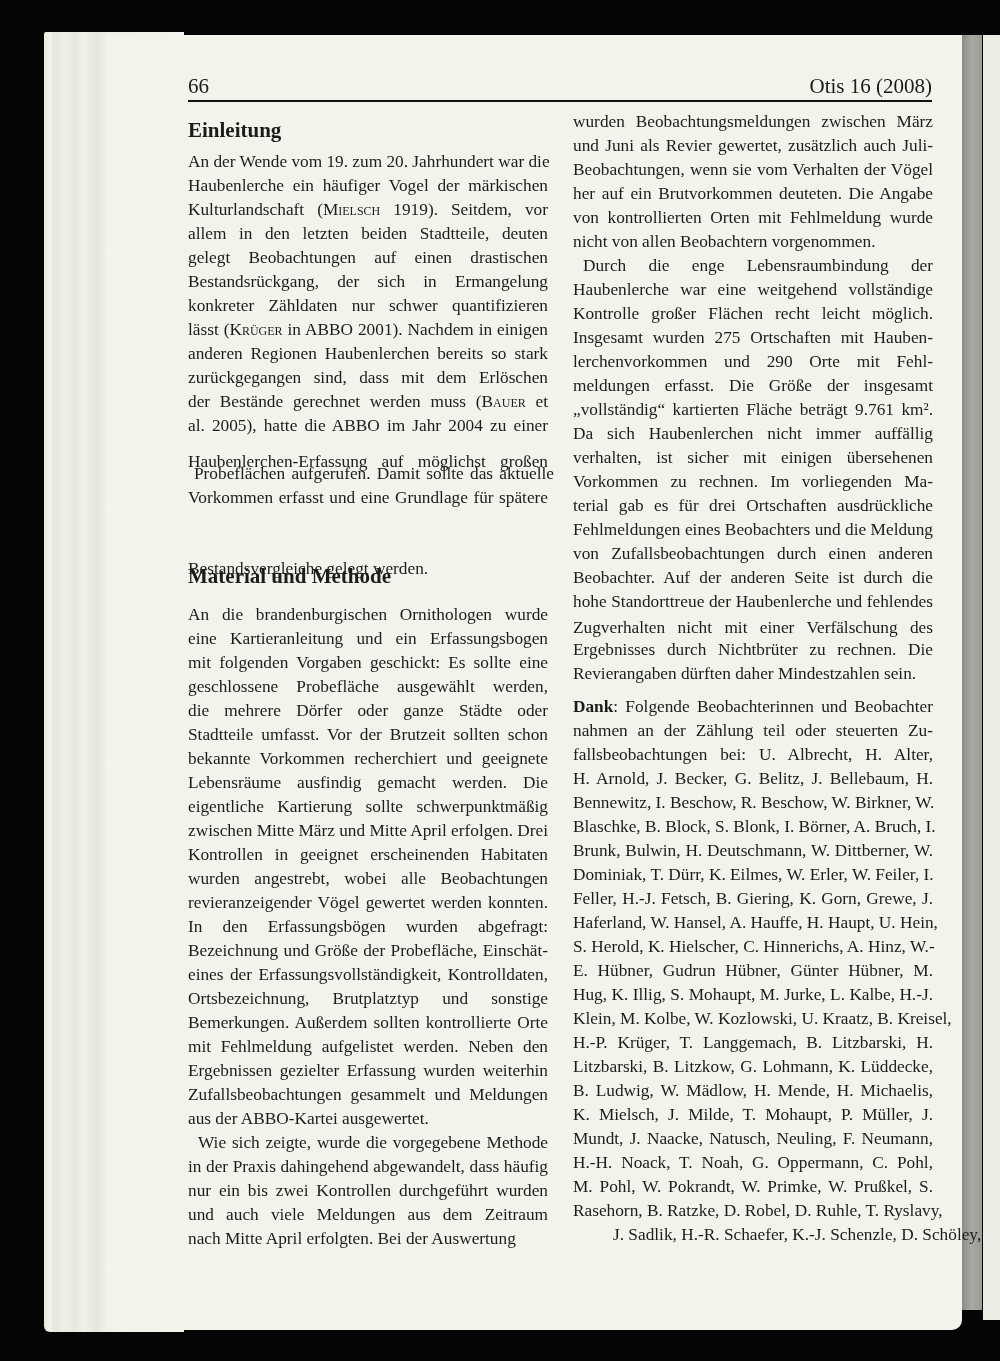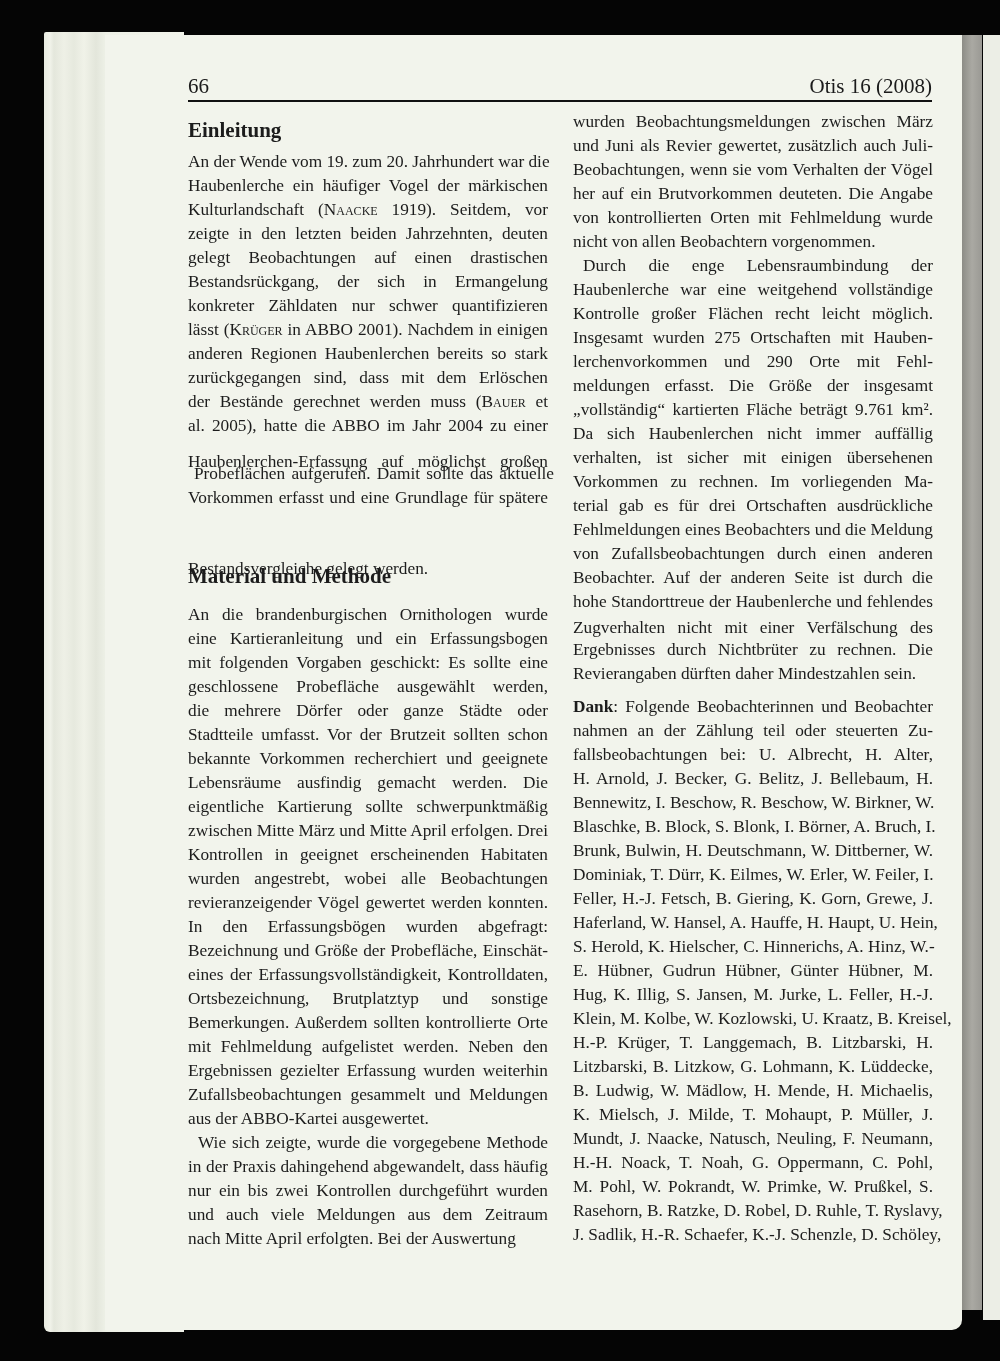--- a/index.html
+++ b/index.html
@@ -40,22 +40,22 @@
   <span class="pn">66</span>
   <span class="jt">Otis 16 (2008)</span>
 </div>
 <div class="head-rule"></div>
 
 <div class="col left" id="leftcol" style="top:0;">
   <div class="h" style="top:118px;">Einleitung</div>
   <div id="s1">
       <div class="line" style="top: 150px;">An der Wende vom 19. zum 20. Jahrhundert war die</div>
       <div class="line" style="top: 174px;">Haubenlerche ein häufiger Vogel der märkischen</div>
-      <div class="line" style="top: 198px;">Kulturlandschaft (<span class="sc">Naacke</span> 1919). Seitdem, vor</div>
-      <div class="line" style="top: 222px;">zeigte in den letzten beiden Jahrzehnten, deuten</div>
+      <div class="line" style="top: 198px;">Kulturlandschaft (<span class="sc">Mielsch</span> 1919). Seitdem, vor</div>
+      <div class="line" style="top: 222px;">allem in den letzten beiden Stadtteile, deuten</div>
       <div class="line" style="top: 246px;">gelegt Beobachtungen auf einen drastischen</div>
       <div class="line" style="top: 270px;">Bestandsrückgang, der sich in Ermangelung</div>
       <div class="line" style="top: 294px;">konkreter Zähldaten nur schwer quantifizieren</div>
       <div class="line" style="top: 318px;">lässt (<span class="sc">Krüger</span> in ABBO 2001). Nachdem in einigen</div>
       <div class="line" style="top: 342px;">anderen Regionen Haubenlerchen bereits so stark</div>
       <div class="line" style="top: 366px;">zurückgegangen sind, dass mit dem Erlöschen</div>
       <div class="line" style="top: 390px;">der Bestände gerechnet werden muss (<span class="sc">Bauer</span> et</div>
       <div class="line" style="top: 414px;">al. 2005), hatte die ABBO im Jahr 2004 zu einer</div>
       <div class="line" style="top: 450px;">Haubenlerchen-Erfassung auf möglichst großen</div>
       <div class="line" style="top: 462px; margin-left: 6px;">Probeflächen aufgerufen. Damit sollte das aktuelle</div>
@@ -129,25 +129,25 @@
       <div class="line" style="top: 743px;">fallsbeobachtungen bei: U. Albrecht, H. Alter,</div>
       <div class="line" style="top: 767px;">H. Arnold, J. Becker, G. Belitz, J. Bellebaum, H.</div>
       <div class="line" style="top: 791px;">Bennewitz, I. Beschow, R. Beschow, W. Birkner, W.</div>
       <div class="line" style="top: 815px;">Blaschke, B. Block, S. Blonk, I. Börner, A. Bruch, I.</div>
       <div class="line" style="top: 839px;">Brunk, Bulwin, H. Deutschmann, W. Dittberner, W.</div>
       <div class="line" style="top: 863px;">Dominiak, T. Dürr, K. Eilmes, W. Erler, W. Feiler, I.</div>
       <div class="line" style="top: 887px;">Feller, H.-J. Fetsch, B. Giering, K. Gorn, Grewe, J.</div>
       <div class="line" style="top: 911px;">Haferland, W. Hansel, A. Hauffe, H. Haupt, U. Hein,</div>
       <div class="line" style="top: 935px;">S. Herold, K. Hielscher, C. Hinnerichs, A. Hinz, W.-</div>
       <div class="line" style="top: 959px;">E. Hübner, Gudrun Hübner, Günter Hübner, M.</div>
-      <div class="line" style="top: 983px;">Hug, K. Illig, S. Jansen, M. Jurke, L. Feller, H.-J.</div>
+      <div class="line" style="top: 983px;">Hug, K. Illig, S. Mohaupt, M. Jurke, L. Kalbe, H.-J.</div>
       <div class="line" style="top: 1007px;">Klein, M. Kolbe, W. Kozlowski, U. Kraatz, B. Kreisel,</div>
       <div class="line" style="top: 1031px;">H.-P. Krüger, T. Langgemach, B. Litzbarski, H.</div>
       <div class="line" style="top: 1055px;">Litzbarski, B. Litzkow, G. Lohmann, K. Lüddecke,</div>
       <div class="line" style="top: 1079px;">B. Ludwig, W. Mädlow, H. Mende, H. Michaelis,</div>
       <div class="line" style="top: 1103px;">K. Mielsch, J. Milde, T. Mohaupt, P. Müller, J.</div>
       <div class="line" style="top: 1127px;">Mundt, J. Naacke, Natusch, Neuling, F. Neumann,</div>
       <div class="line" style="top: 1151px;">H.-H. Noack, T. Noah, G. Oppermann, C. Pohl,</div>
       <div class="line" style="top: 1175px;">M. Pohl, W. Pokrandt, W. Primke, W. Prußkel, S.</div>
       <div class="line" style="top: 1199px;">Rasehorn, B. Ratzke, D. Robel, D. Ruhle, T. Ryslavy,</div>
-      <div class="line" style="top: 1223px;">J. Sadlik, H.-R. Schaefer, K.-J. Schenzle, D. Schöley,</div>
+      <div class="line" style="top: 1223px; margin-left: 40px;">J. Sadlik, H.-R. Schaefer, K.-J. Schenzle, D. Schöley,</div>
     </div>
 </div>
 
 </body></html>

